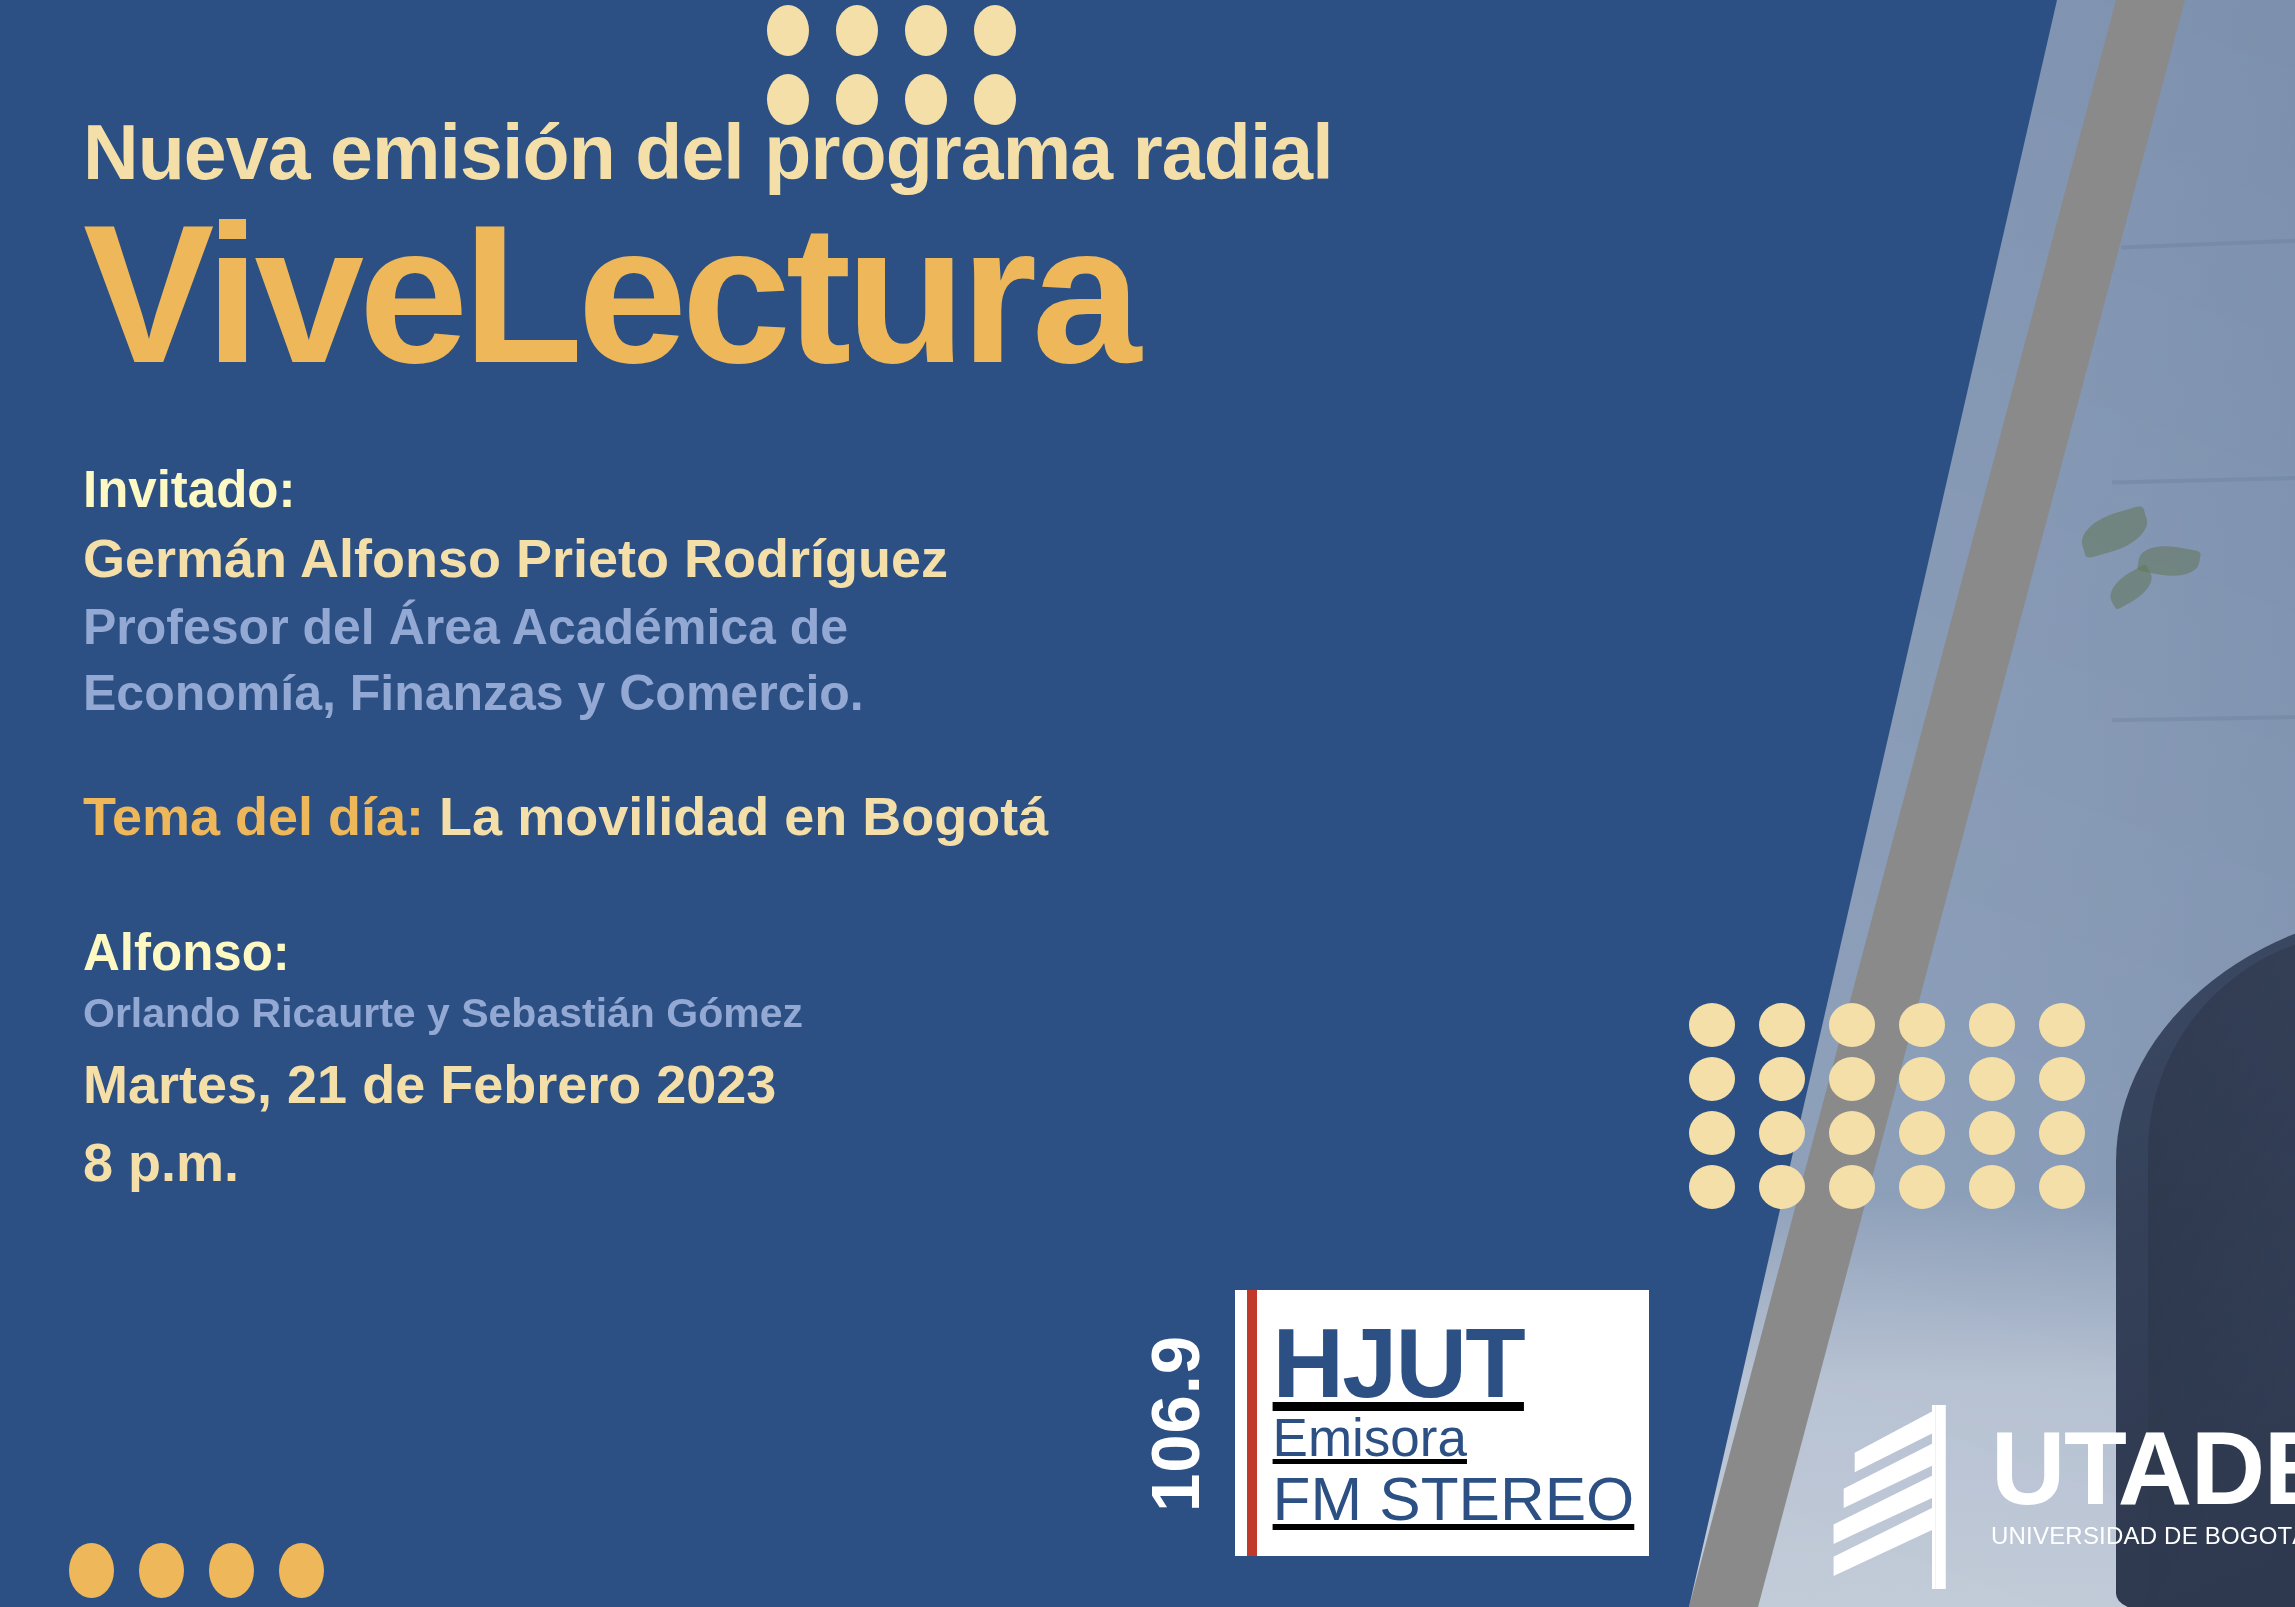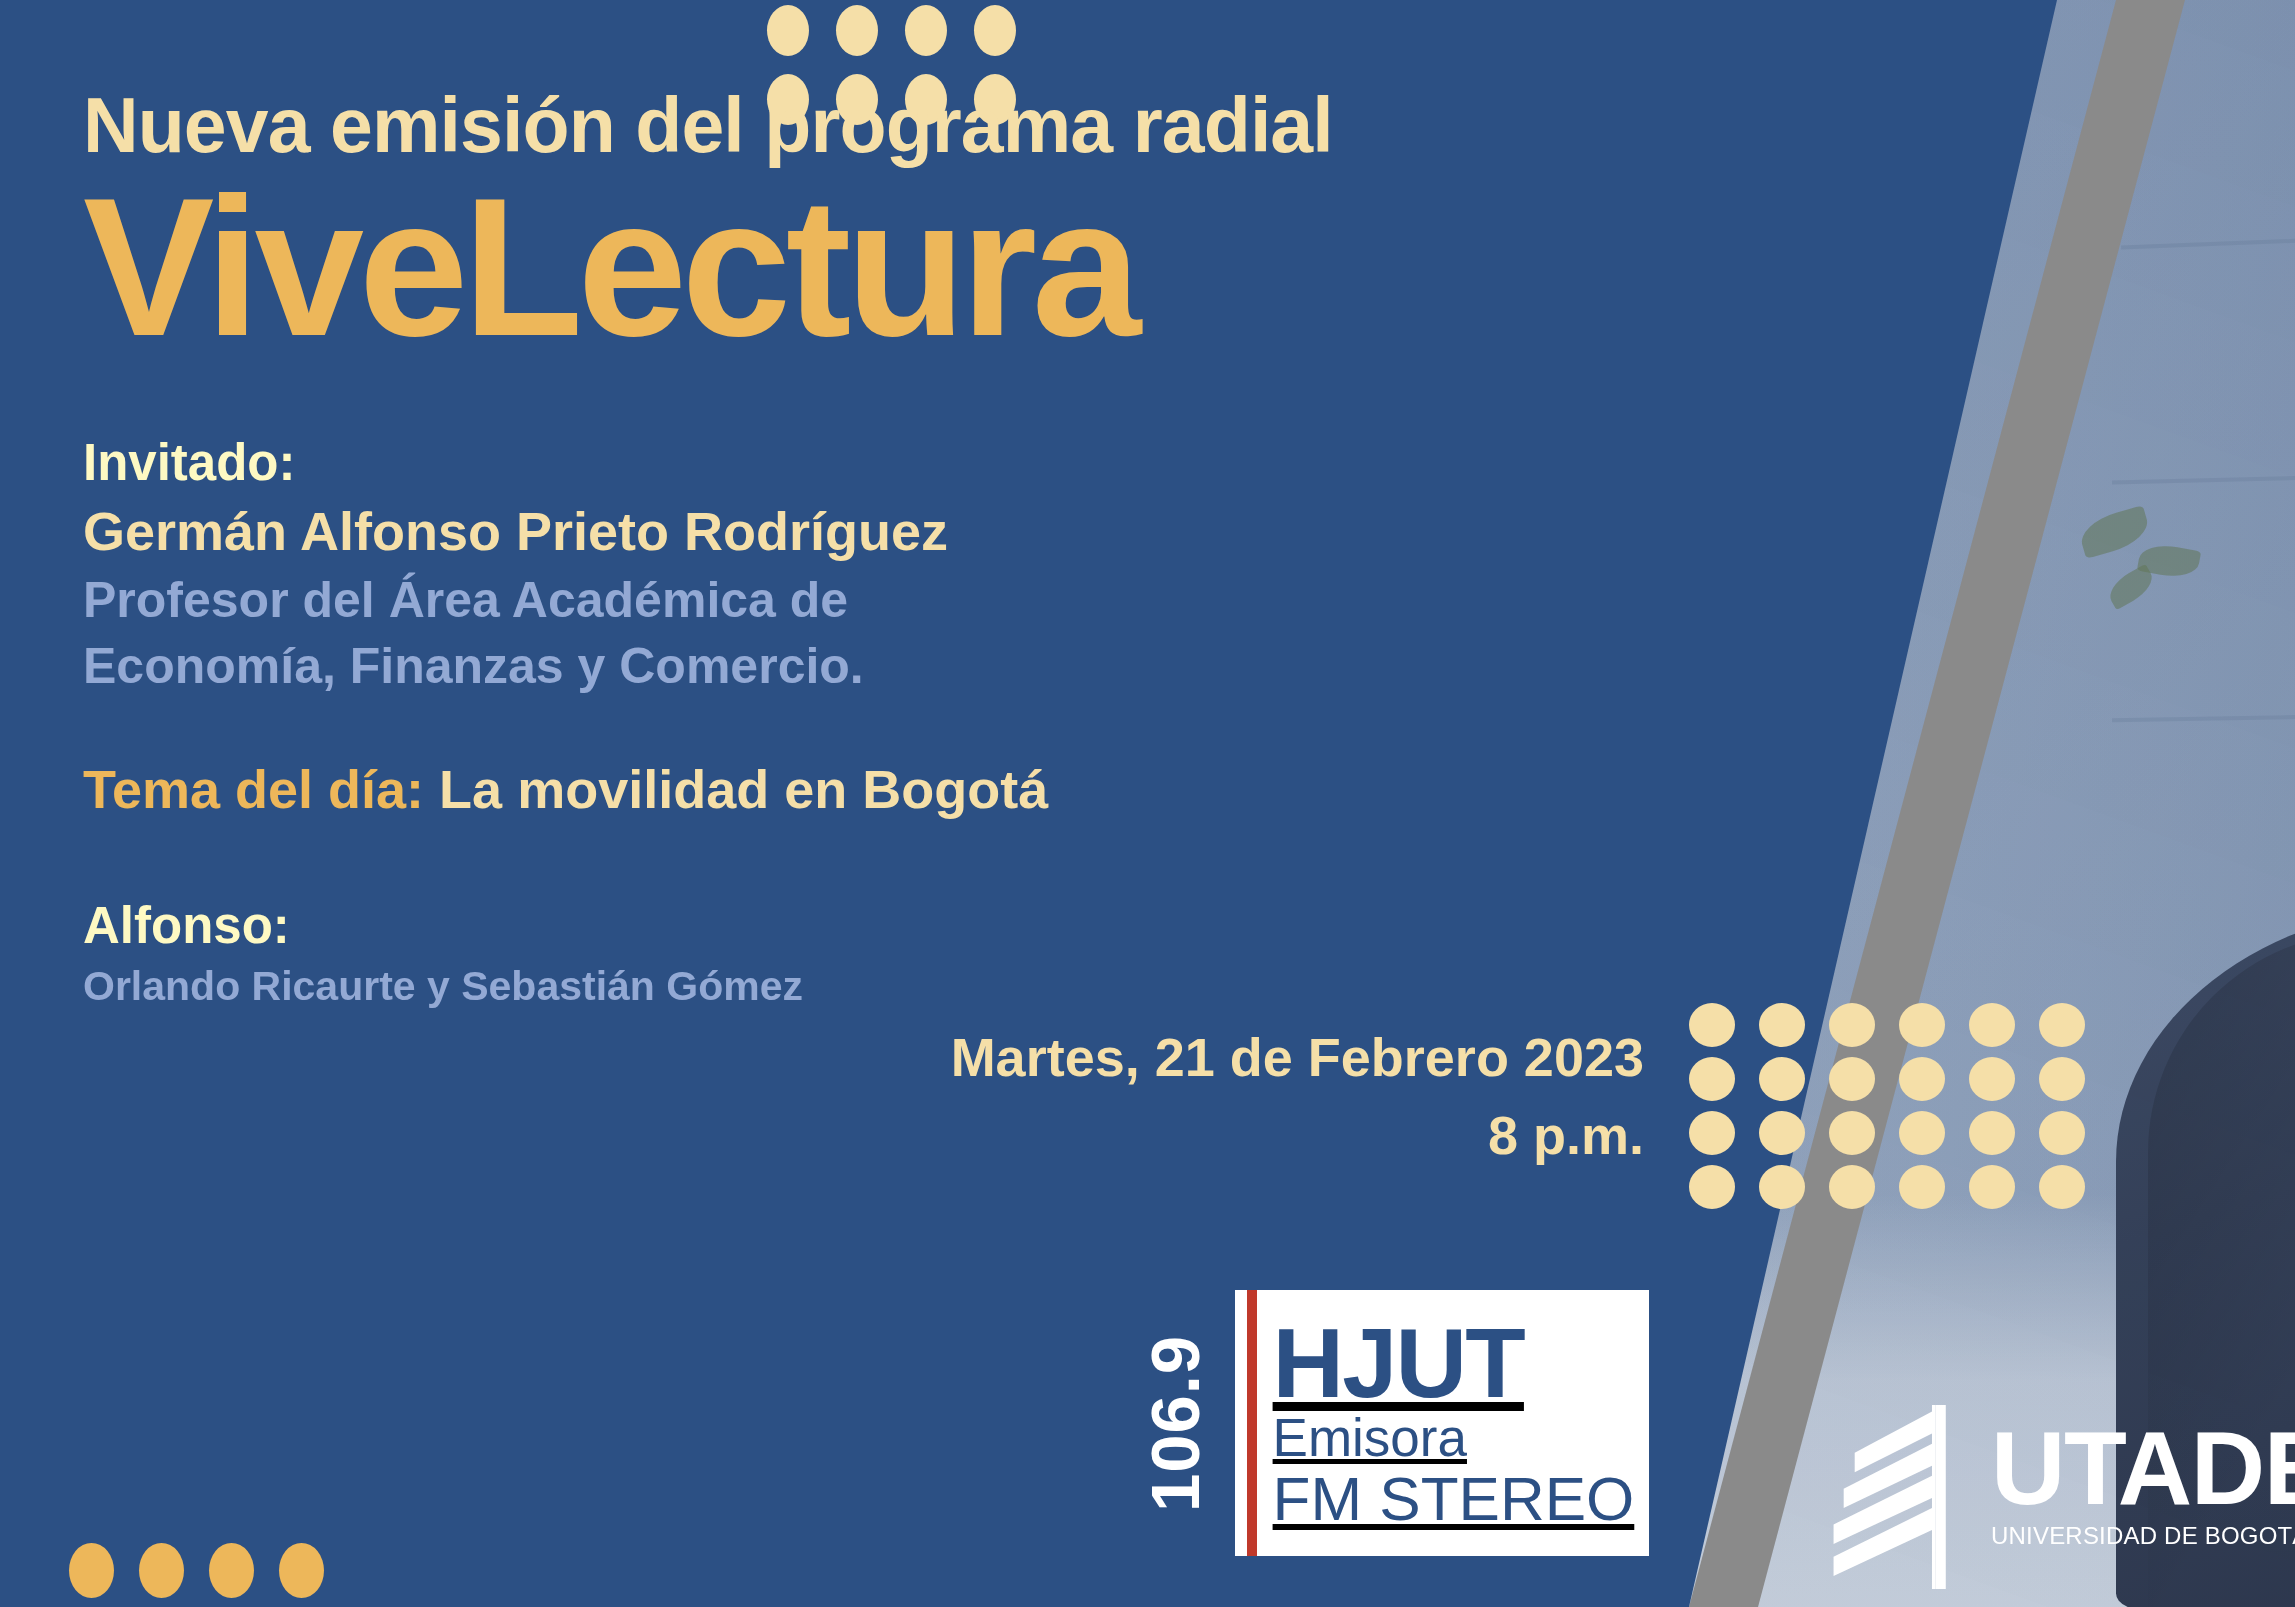--- a/index.html
+++ b/index.html
@@ -79,42 +79,42 @@
   #dots-mid    { left:1689px; top:1003px; grid-template-columns:repeat(6,70px); grid-template-rows:repeat(4,54px); }
   #dots-mid span{ width:46px; height:44px; background:#F5DFA8; }
 
   #dots-bottomleft{ left:69px; top:1543px; grid-template-columns:repeat(4,70px); grid-template-rows:repeat(2,69px); }
   #dots-bottomleft span{ width:45px; height:55px; background:#EDB75A; }
 
   
   .content{ position:absolute; left:83px; top:0; width:1561px; }
 
   .headline{
-    margin-top:87px;
+    margin-top:114px;
     font-size:77px; font-weight:bold; color:#F5DFA8;
     letter-spacing:-0.9px; line-height:1.0;
   }
   .wordmark{
     margin-top:10px;
     font-size:197px; font-weight:bold; color:#EDB75A;
     letter-spacing:-5.5px; line-height:.95;
   }
 
   .block{ margin-top:69px; }
   .lbl{ font-size:51px; font-weight:bold; color:#fef9c3; line-height:1.30; }
   .guest-name{ font-size:54px; font-weight:bold; color:#F5DFA8; line-height:1.30; }
   .guest-role{ font-size:50px; font-weight:bold; color:#93A9D4; line-height:1.32; }
 
   .topic{ margin-top:55px; font-size:54px; font-weight:bold; line-height:1.3; }
   .topic .k{ color:#EDB75A; }
   .topic .v{ color:#F5DFA8; }
 
   .hosts{ margin-top:69px; }
   .hosts .names{ font-size:41px; font-weight:bold; color:#93A9D4; line-height:1.32; }
-  .when{ margin-top:8.3px; font-size:54px; font-weight:bold; color:#F5DFA8; line-height:1.30;text-align:right; }
+  .when{ margin-top:8.3px; font-size:54px; font-weight:bold; color:#F5DFA8; line-height:1.30; }
 
   
   .hjut{
     position:absolute; left:1116px; top:1290px;
     width:533px; height:266px; background:#ffffff; display:flex;
   }
   .hjut-freq{
     width:119px; background:#2C5084; color:#ffffff;
     display:flex; align-items:center; justify-content:center;
   }

